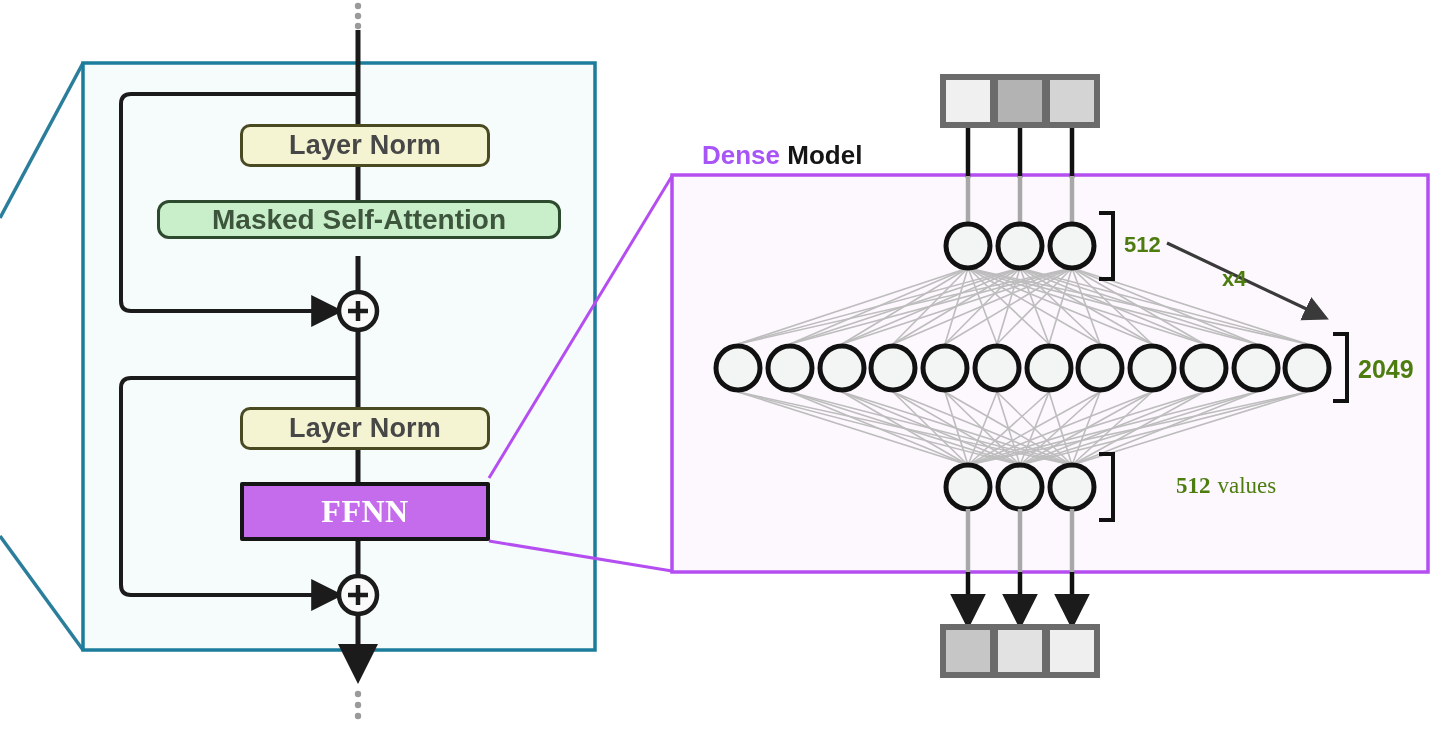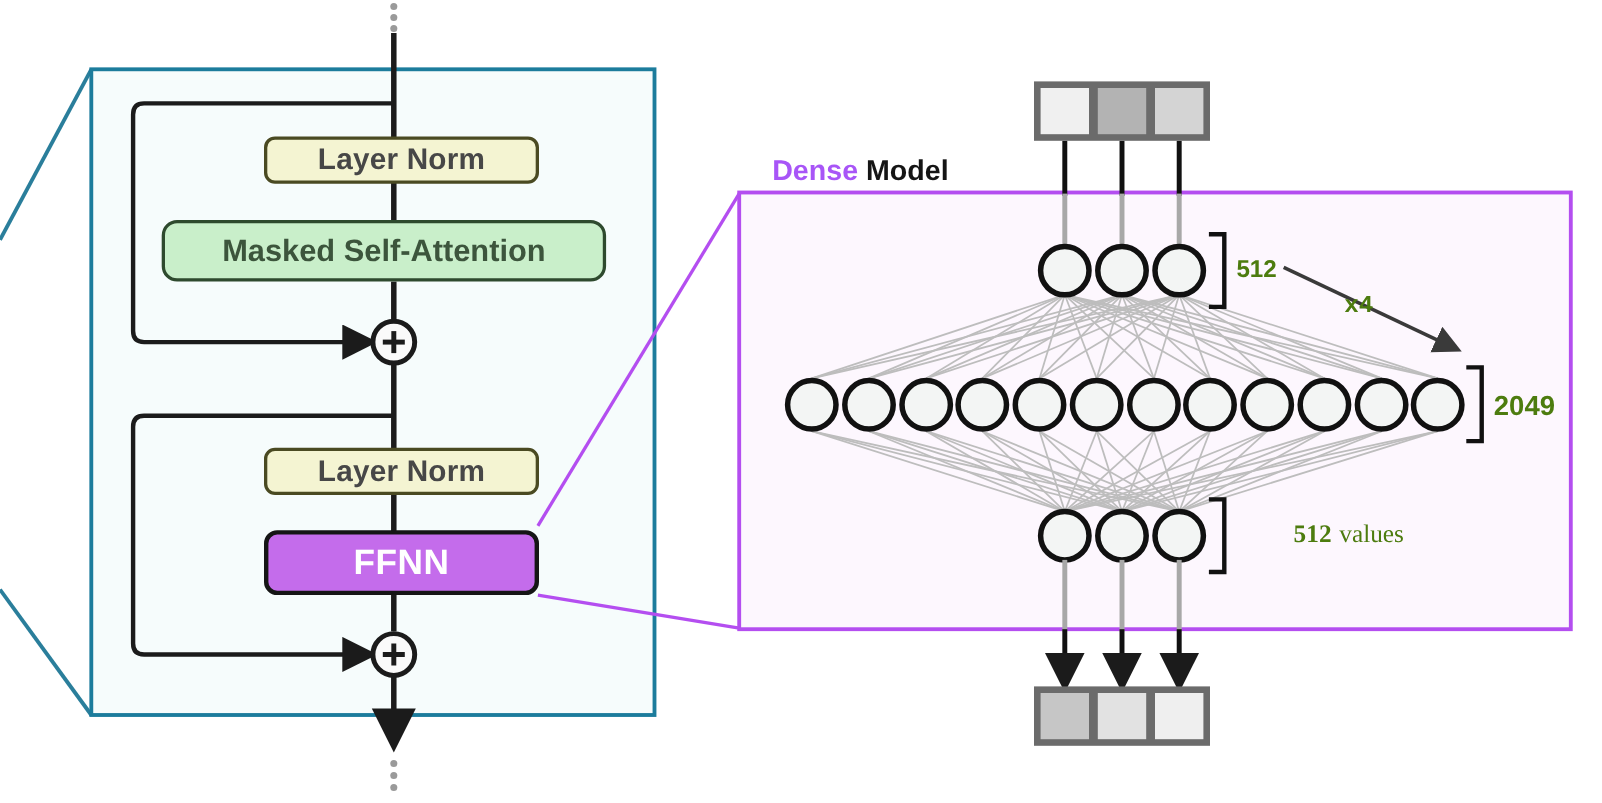--- a/index.html
+++ b/index.html
@@ -35,24 +35,25 @@
     background:#c9efca;
     border:3px solid #2e4a2e;
     border-radius:12px;
     color:#3c553c;
     font-size:28px;
   }
   
   .ffnn{
     background:#c46ceb;
     border:4px solid #151515;
-    border-radius:12px;
+    border-radius:2px;
     color:#ffffff;
     font-size:32px;
     letter-spacing:.5px;
+    font-family:Liberation Serif, serif;
   }
 
   .dense-title{
     position:absolute;
     font-size:26px;
     font-weight:bold;
     color:#151515;
     white-space:nowrap;
   }
   .dense-title .accent{color:#a855f7;text-align:center;}
@@ -279,41 +280,41 @@
     <path d="M1333,334 L1347,334 L1347,401 L1333,401" fill="none" stroke="#111111" stroke-width="4"></path>
     <path d="M1099,454 L1113,454 L1113,520 L1099,520" fill="none" stroke="#111111" stroke-width="4"></path>
 
     <line x1="1167" y1="243" x2="1315" y2="313" stroke="#3a3a3a" stroke-width="3.2" marker-end="url(#arrowAnnot)"></line>
   </svg>
 
   <div class="boxlabel ln" style="left:240px;top:124px;width:250px;height:43px;">
     <span>Layer Norm</span>
   </div>
 
-  <div class="boxlabel msa" style="left:147px;top:200px;width:404px;height:56px;border-radius:14px;">
+  <div class="boxlabel msa" style="left:157px;top:200px;width:404px;height:39px;">
     <span>Masked Self-Attention</span>
   </div>
 
   <div class="boxlabel ln" style="left:240px;top:407px;width:250px;height:43px;">
     <span>Layer Norm</span>
   </div>
 
   <div class="boxlabel ffnn" style="left:240px;top:482px;width:250px;height:59px;">
     <span>FFNN</span>
   </div>
 
   <div class="dense-title" style="left:702px;top:140px;">
     <span class="accent">Dense</span><span> Model</span>
   </div>
 
   <div class="annot" style="left:1124px;top:232px;">
     <span>512</span>
   </div>
 
-  <div class="annot" style="left:1222px;top:266px;font-family:Liberation Mono, monospace;">
+  <div class="annot" style="left:1222px;top:266px;">
     <span>x4</span>
   </div>
 
   <div class="annot" style="left:1358px;top:355px;font-size:25px;">
     <span>2049</span>
   </div>
 
   <div class="annot" style="left:1176px;top:473px;font-size:23px;font-family:Liberation Serif, serif;">
     <span>512</span><span class="reg" style="margin-left:7px;">values</span>
   </div>

